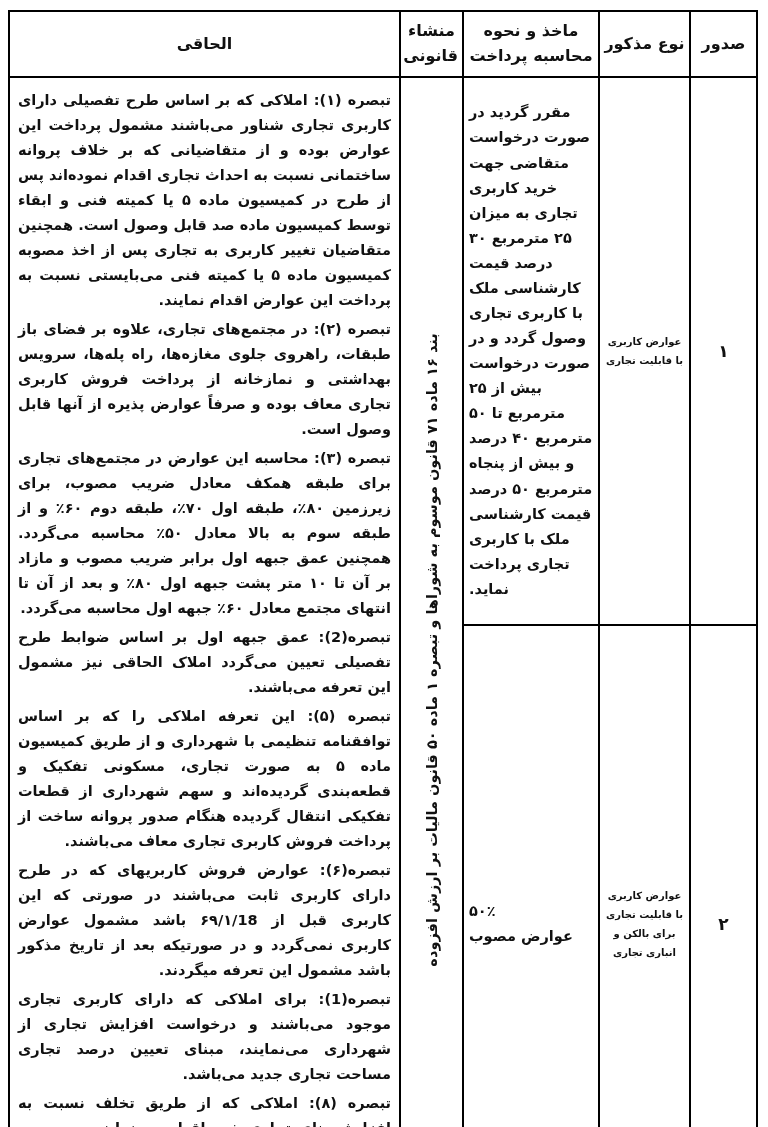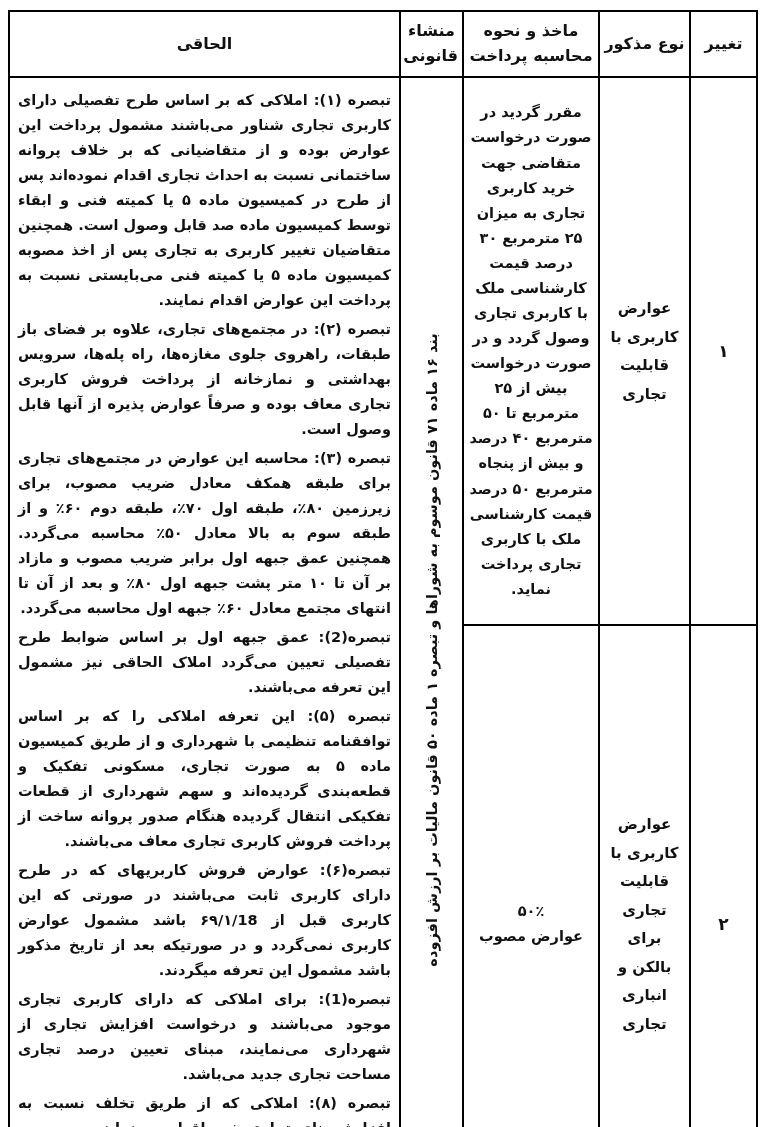--- a/index.html
+++ b/index.html
@@ -30,27 +30,27 @@
     line-height: 1.55;
     padding: 2px 4px;
   }
   td.cell-radif {
     text-align: center;
     font-size: 17px;
     font-weight: bold;
   }
   td.cell-type {
     text-align: center;
-    font-size: 15px;
+    font-size: 10px;
     font-weight: bold;
     line-height: 1.9;
     padding: 19px 6px;
   }
   td.cell-method {
-    text-align: center;
+    text-align: left;
     font-size: 14.5px;
     font-weight: bold;
     line-height: 1.73;
     padding: 0 5px;
   }
   td.cell-method .pct { margin-bottom: 0; }
   td.cell-legal { position: relative; }
   td.cell-legal .vtext {
     position: absolute;
     top: 50%; left: 50%;
@@ -82,21 +82,21 @@
   <table class="tariff">
     <colgroup>
       <col style="width:67px">
       <col style="width:91px">
       <col style="width:136px">
       <col style="width:63px">
       <col style="width:391px">
     </colgroup>
     <thead>
       <tr>
-        <th>تغییر</th>
+        <th>صدور</th>
         <th>نوع مذکور</th>
         <th>ماخذ و نحوه محاسبه پرداخت</th>
         <th>منشاء قانونی</th>
         <th>الحاقی</th>
       </tr>
     </thead>
     <tbody>
       <tr class="row-1">
         <td class="cell-radif">۱</td>
         <td class="cell-type">عوارض کاربری با قابلیت تجاری</td>

